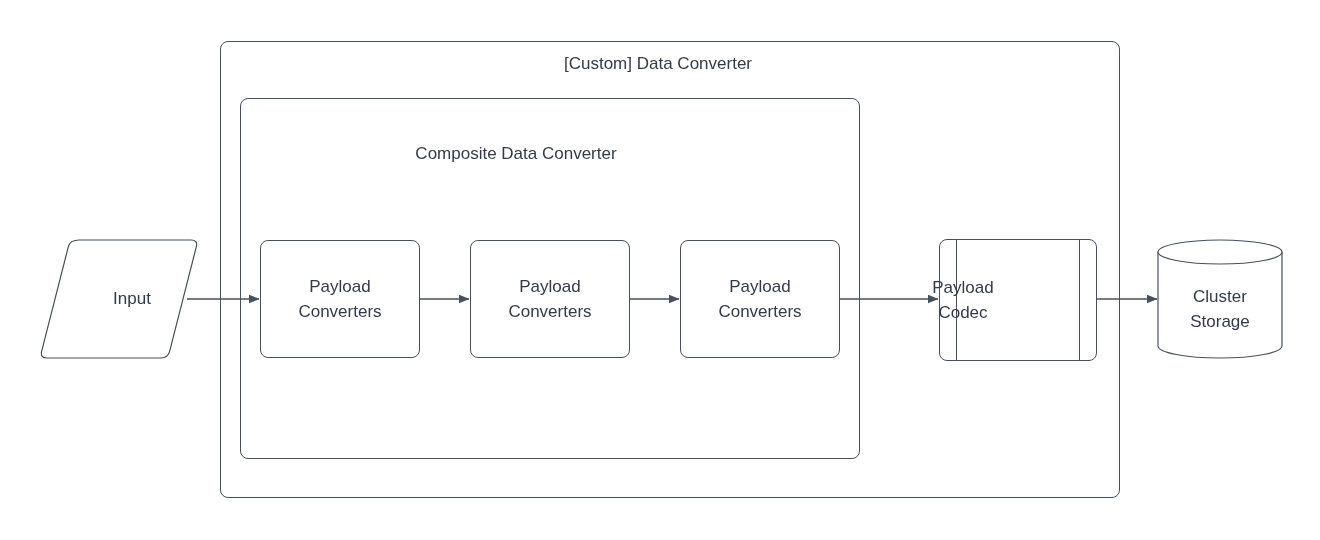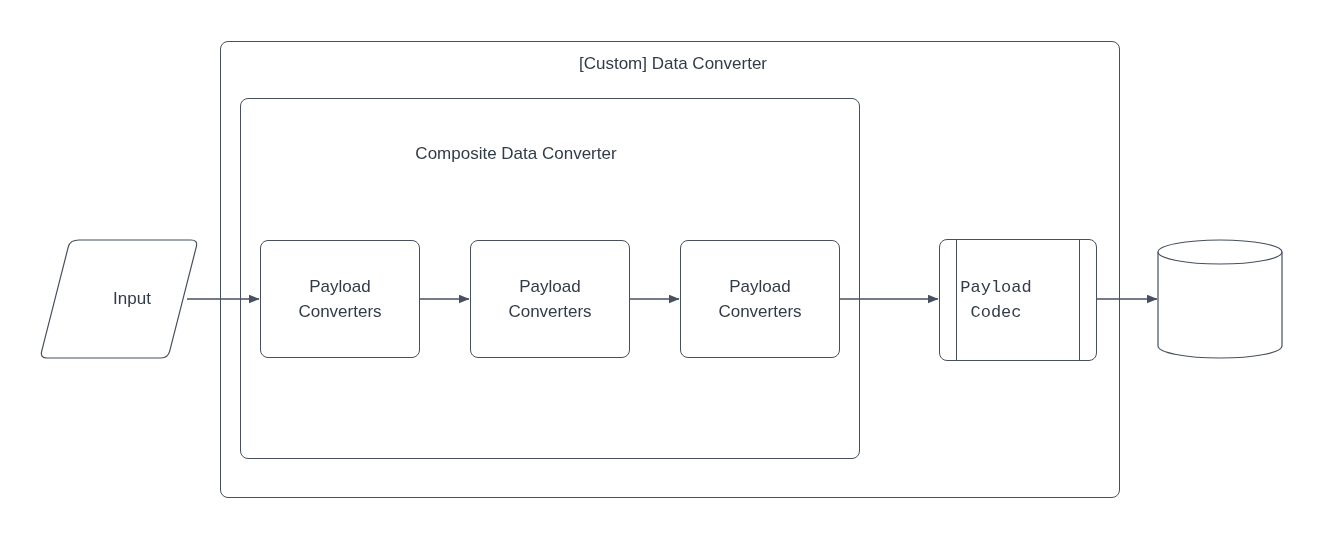--- a/index.html
+++ b/index.html
@@ -78,36 +78,37 @@
     </g>
 
     <line x1="187" y1="299" x2="259" y2="299" stroke="#47505f" stroke-width="1.5" marker-end="url(#arrowhead)"></line>
     <line x1="420" y1="299" x2="469" y2="299" stroke="#47505f" stroke-width="1.5" marker-end="url(#arrowhead)"></line>
     <line x1="630" y1="299" x2="679" y2="299" stroke="#47505f" stroke-width="1.5" marker-end="url(#arrowhead)"></line>
     <line x1="840" y1="299" x2="938" y2="299" stroke="#47505f" stroke-width="1.5" marker-end="url(#arrowhead)"></line>
     <line x1="1097" y1="299" x2="1157" y2="299" stroke="#47505f" stroke-width="1.5" marker-end="url(#arrowhead)"></line>
   </svg>
 
   <div class="container-box" style="left:220px;top:41px;width:900px;height:457px;"></div>
-  <div class="box-title" style="left:223px;top:51px;width:900px;">[Custom] Data Converter</div>
+  <div class="box-title" style="left:208px;top:51px;width:900px;">[Custom] Data Converter</div>
 
   <div class="container-box" style="left:240px;top:98px;width:620px;height:361px;"></div>
   <div class="box-title" style="left:240px;top:141px;width:552px;">Composite Data Converter</div>
 
   <div class="label" style="left:72px;top:286px;width:120px;">Input</div>
 
   <div class="shape-box" style="left:260px;top:240px;width:160px;height:118px;"></div>
   <div class="label" style="left:285px;top:274px;width:110px;">Payload Converters</div>
 
   <div class="shape-box" style="left:470px;top:240px;width:160px;height:118px;"></div>
   <div class="label" style="left:495px;top:274px;width:110px;">Payload Converters</div>
 
   <div class="shape-box" style="left:680px;top:240px;width:160px;height:118px;"></div>
   <div class="label" style="left:705px;top:274px;width:110px;">Payload Converters</div>
 
   <div class="shape-box" style="left:939px;top:239px;width:158px;height:122px;">
     <span class="codec-bar" style="left:16px;"></span>
     <span class="codec-bar" style="right:16px;"></span>
   </div>
-  <div class="label" style="left:946px;top:275px;width:100px;font-family:Liberation Mono, monospace;">Payload Codec</div>
+  <div class="label" style="left:913px;top:275px;width:100px;">Payload Codec</div>
 
+  <div class="label" style="left:1175px;top:284px;width:90px;">Cluster Storage</div>
 
 </div>
 
 </body></html>

